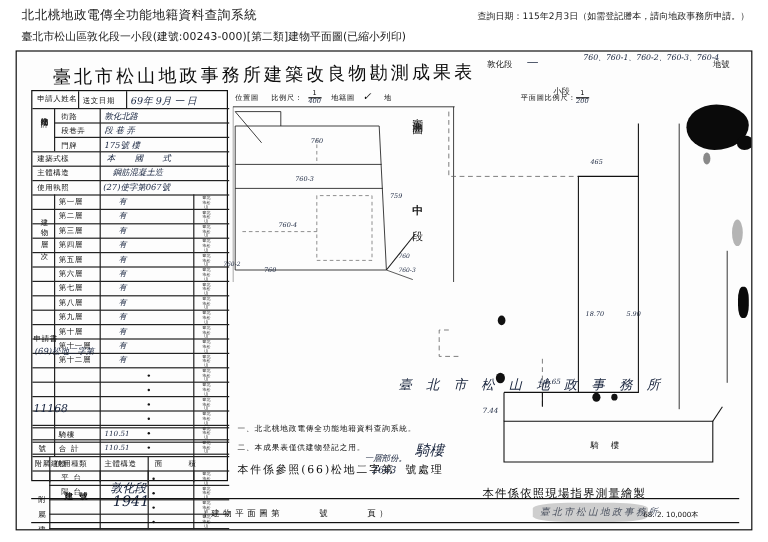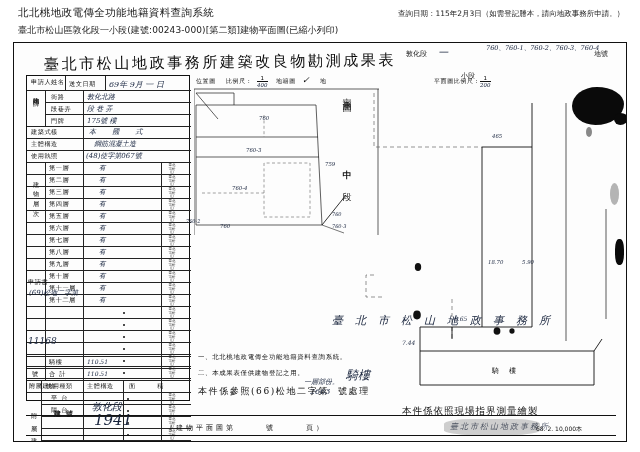--- a/index.html
+++ b/index.html
@@ -143,21 +143,21 @@
 
       <div class="vline" style="left:56px;top:50px;height:36px;"></div>
       <div class="hline" style="left:0;top:62px;width:164px;"></div>
       <div class="hline" style="left:0;top:74px;width:164px;"></div>
       <div class="hline" style="left:0;top:86px;width:164px;"></div>
       <div class="lcell" style="left:4px;top:52px;">建築式樣</div>
       <div class="hval" style="left:62px;top:51px;letter-spacing:7px;">本 國 式</div>
       <div class="lcell" style="left:4px;top:64px;">主體構造</div>
       <div class="hval" style="left:44px;top:63px;margin-left:23px;">鋼筋混凝土造</div>
       <div class="lcell" style="left:4px;top:76px;">使用執照</div>
-      <div class="hval" style="left:59px;top:75px;">(48)使字第067號</div>
+      <div class="hval" style="left:59px;top:75px;">(27)使字第067號</div>
 
       <div class="vline" style="left:18px;top:86px;height:194px;"></div>
       <div class="vline" style="left:56px;top:86px;height:194px;"></div>
       <div class="vline" style="left:134px;top:86px;height:194px;"></div>
       <div class="lcell" style="left:4px;top:100px;writing-mode:vertical-rl;letter-spacing:10px;height:90px;">建物層次</div>
       <div id="floor-rows">
           <div class="hline" style="left: 0px; top: 98px; width: 164px;"></div>
           <div class="lcell" style="left: 22px; top: 88.2px;">第一層</div>
           <div class="hval" style="left: 72px; top: 88px; font-size: 6.5px;">有 　　</div>
           <div class="tinystamp" style="left: 140px; top: 88px;">臺北<br>市松<br>山</div>
@@ -271,21 +271,21 @@
           <div class="vline" style="left: 14px; top: 316px; height: 72px;"></div>
           <div class="vline" style="left: 56px; top: 316px; height: 72px;"></div>
           <div class="vline" style="left: 96px; top: 316px; height: 72px;"></div>
           <div class="vline" style="left: 134px; top: 316px; height: 72px;"></div>
           <div class="lcell" style="left: 2px; top: 332px; writing-mode: vertical-rl; letter-spacing: 12px; height: 50px;">附屬建物</div>
         </div>
     </div>
 
     <div class="lcell" style="position:absolute;left:40px;top:366px;font-size:7px;letter-spacing:5px;font-weight:bold;">建號</div>
     <div class="hand" style="position:absolute;left:78px;top:357px;font-size:10px;">敦化段</div>
-    <div class="hand" style="position:absolute;left:80px;top:368px;font-size:15px;">1941</div>
+    <div class="hand" style="position:absolute;left:80px;top:368px;font-size:12px;">1941</div>
 
     <div style="position:absolute;left:180px;top:28px;width:418px;height:4px;"></div>
     <div class="panel-hdr" style="left:182px;top:34px;">位置圖</div>
     <div class="panel-hdr" style="left:212px;top:34px;">比例尺：</div>
     <div class="frac" style="position:absolute;left:243px;top:32px;">
       <b>1</b>
       <span class="hand">400</span>
     </div>
     <div class="panel-hdr" style="left:262px;top:34px;">地籍圖</div>
     <div class="panel-hdr hand" style="left:288px;top:32px;font-size:9px;">✓</div>

